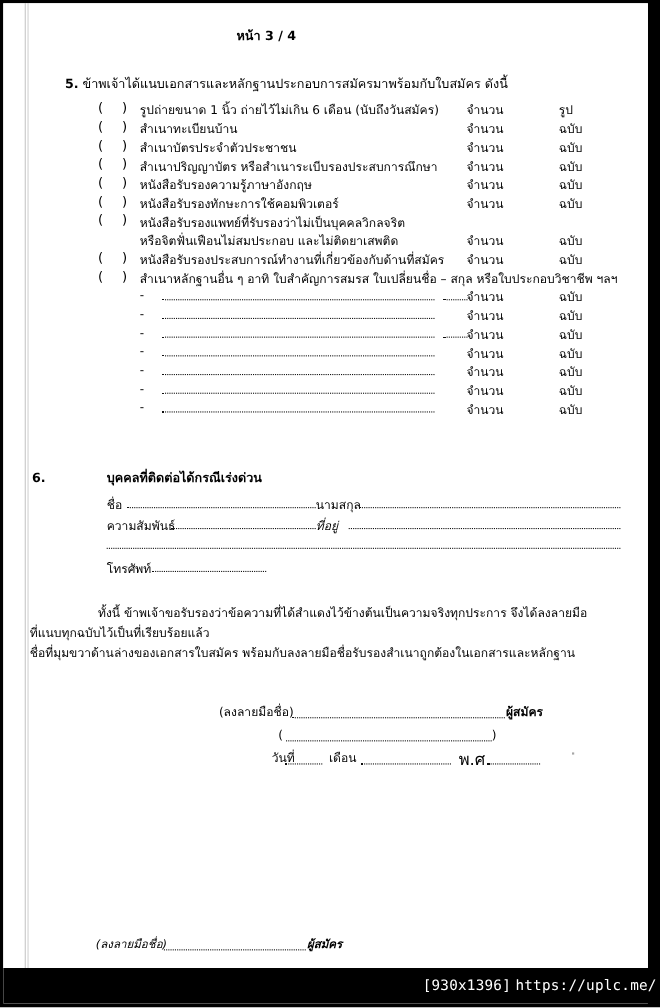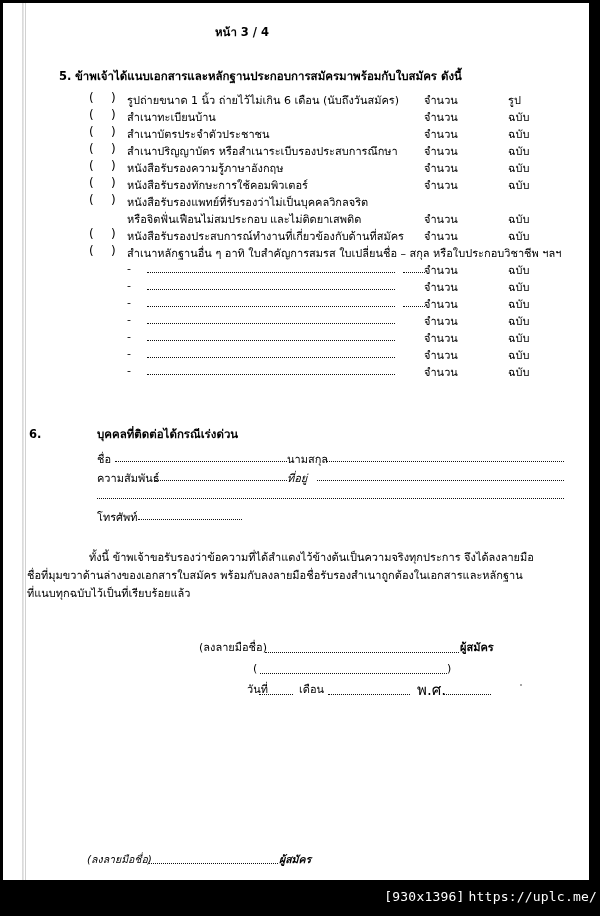--- a/index.html
+++ b/index.html
@@ -69,21 +69,21 @@
     top: 22px;
     left: 0;
     width: 478px;
     text-align: center;
     font-size: 11.5px;
     font-weight: 600;
   }
 
   
   .sec5-num  { left: 56px;  top: 66px; font-weight: 700; font-size: 11.5px; }
-  .sec5-head { left: 72px;  top: 66px; font-weight: 700; font-size: 11.5px; }
+  .sec5-head { left: 72px;  top: 66px; font-weight: 400; font-size: 11.5px; }
 
   .doclist { position: absolute; left: 0; top: 0; width: 586px; }
   .doc-row { position: absolute; height: 17px; width: 586px; }
   .doc-paren-l { position: absolute; left: 86px;  font-size: 12px; }
   .doc-paren-r { position: absolute; left: 108px; font-size: 12px; }
   .doc-label   { position: absolute; left: 124px; font-size: 11px; }
   .doc-cont    { position: absolute; left: 124px; font-size: 11px; }
   .doc-qty     { position: absolute; left: 421px; font-size: 11px; }
   .doc-unit    { position: absolute; left: 505px; font-size: 11px; }
 
@@ -222,21 +222,21 @@
           <span class="doc-paren-r">)</span>
           <span class="doc-label">หนังสือรับรองทักษะการใช้คอมพิวเตอร์</span>
           <span class="doc-qty">จำนวน</span>
           <span class="doc-unit">ฉบับ</span>
         </div>
         <div class="doc-row" style="top: 190px;">
           <span class="doc-paren-l">(</span>
           <span class="doc-paren-r">)</span>
           <span class="doc-label">หนังสือรับรองแพทย์ที่รับรองว่าไม่เป็นบุคคลวิกลจริต</span>
         </div>
-        <div class="doc-row" style="top: 207px; font-family: Liberation Serif, serif;">
+        <div class="doc-row" style="top: 207px;">
           <span class="doc-cont">หรือจิตฟั่นเฟือนไม่สมประกอบ  และไม่ติดยาเสพติด</span>
           <span class="doc-qty">จำนวน</span>
           <span class="doc-unit">ฉบับ</span>
         </div>
         <div class="doc-row" style="top: 224px;">
           <span class="doc-paren-l">(</span>
           <span class="doc-paren-r">)</span>
           <span class="doc-label">หนังสือรับรองประสบการณ์ทำงานที่เกี่ยวข้องกับด้านที่สมัคร</span>
           <span class="doc-qty">จำนวน</span>
           <span class="doc-unit">ฉบับ</span>
@@ -305,22 +305,22 @@
     <div class="f-label" style="left:284px; top:466px;font-style:italic;">ที่อยู่</div>
     <div class="f-dots" style="left:314px; top:477px; width:247px;"></div>
 
     <div class="f-dots" style="left:94px; top:495px; width:467px;"></div>
 
     <div class="f-label" style="left:94px; top:505px;">โทรศัพท์</div>
     <div class="f-dots" style="left:135px; top:516px; width:104px;"></div>
 
     <div class="decl">
       <p class="indent">ทั้งนี้   ข้าพเจ้าขอรับรองว่าข้อความที่ได้สำแดงไว้ข้างต้นเป็นความจริงทุกประการ   จึงได้ลงลายมือ</p>
+      <p>ที่แนบทุกฉบับไว้เป็นที่เรียบร้อยแล้ว</p>
       <p>ชื่อที่มุมขวาด้านล่างของเอกสารใบสมัคร  พร้อมกับลงลายมือชื่อรับรองสำเนาถูกต้องในเอกสารและหลักฐาน</p>
-      <p>ที่แนบทุกฉบับไว้เป็นที่เรียบร้อยแล้ว</p>
     </div>
 
     <div class="t sig-l1">(ลงลายมือชื่อ)</div>
     <div class="sig-dots" style="left:262px; top:649px; width:194px;"></div>
     <div class="t" style="left:457px; top:638px; font-size:11px; font-weight:700;">ผู้สมัคร</div>
 
     <div class="t sig-l2">(</div>
     <div class="sig-dots" style="left:257px; top:670px; width:187px;"></div>
     <div class="t" style="left:444px; top:659px; font-size:11px;">)</div>
 

